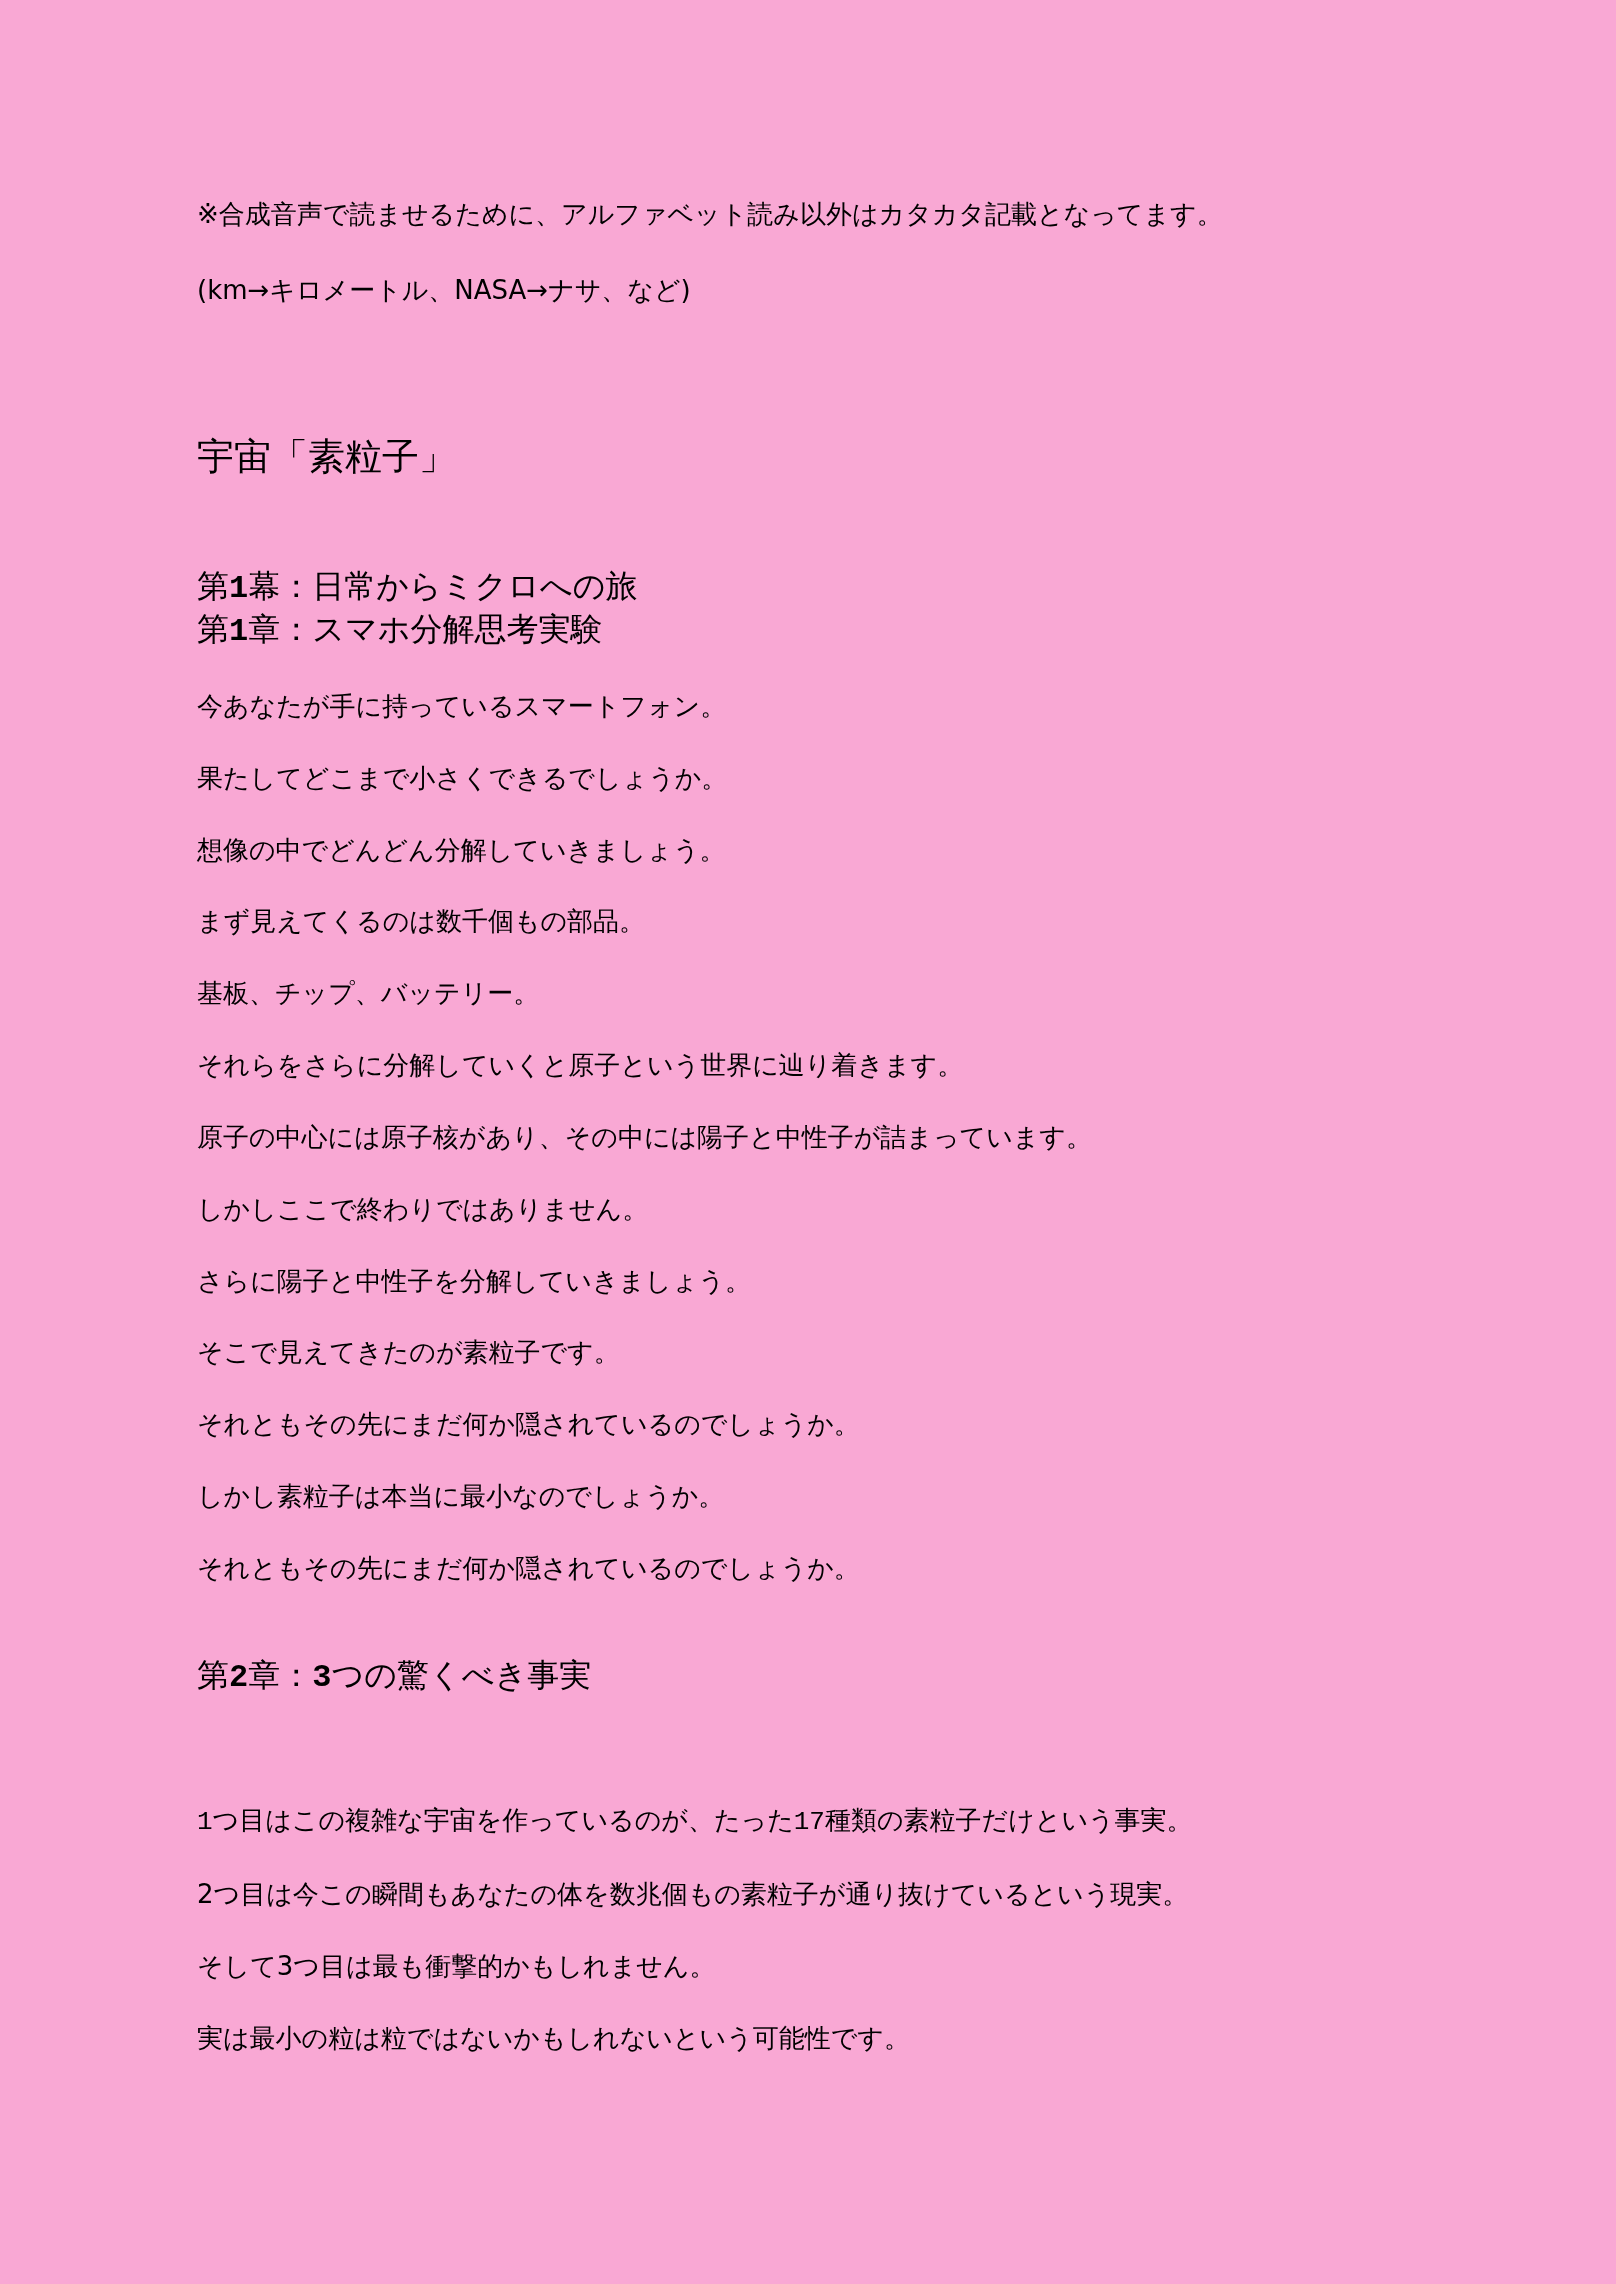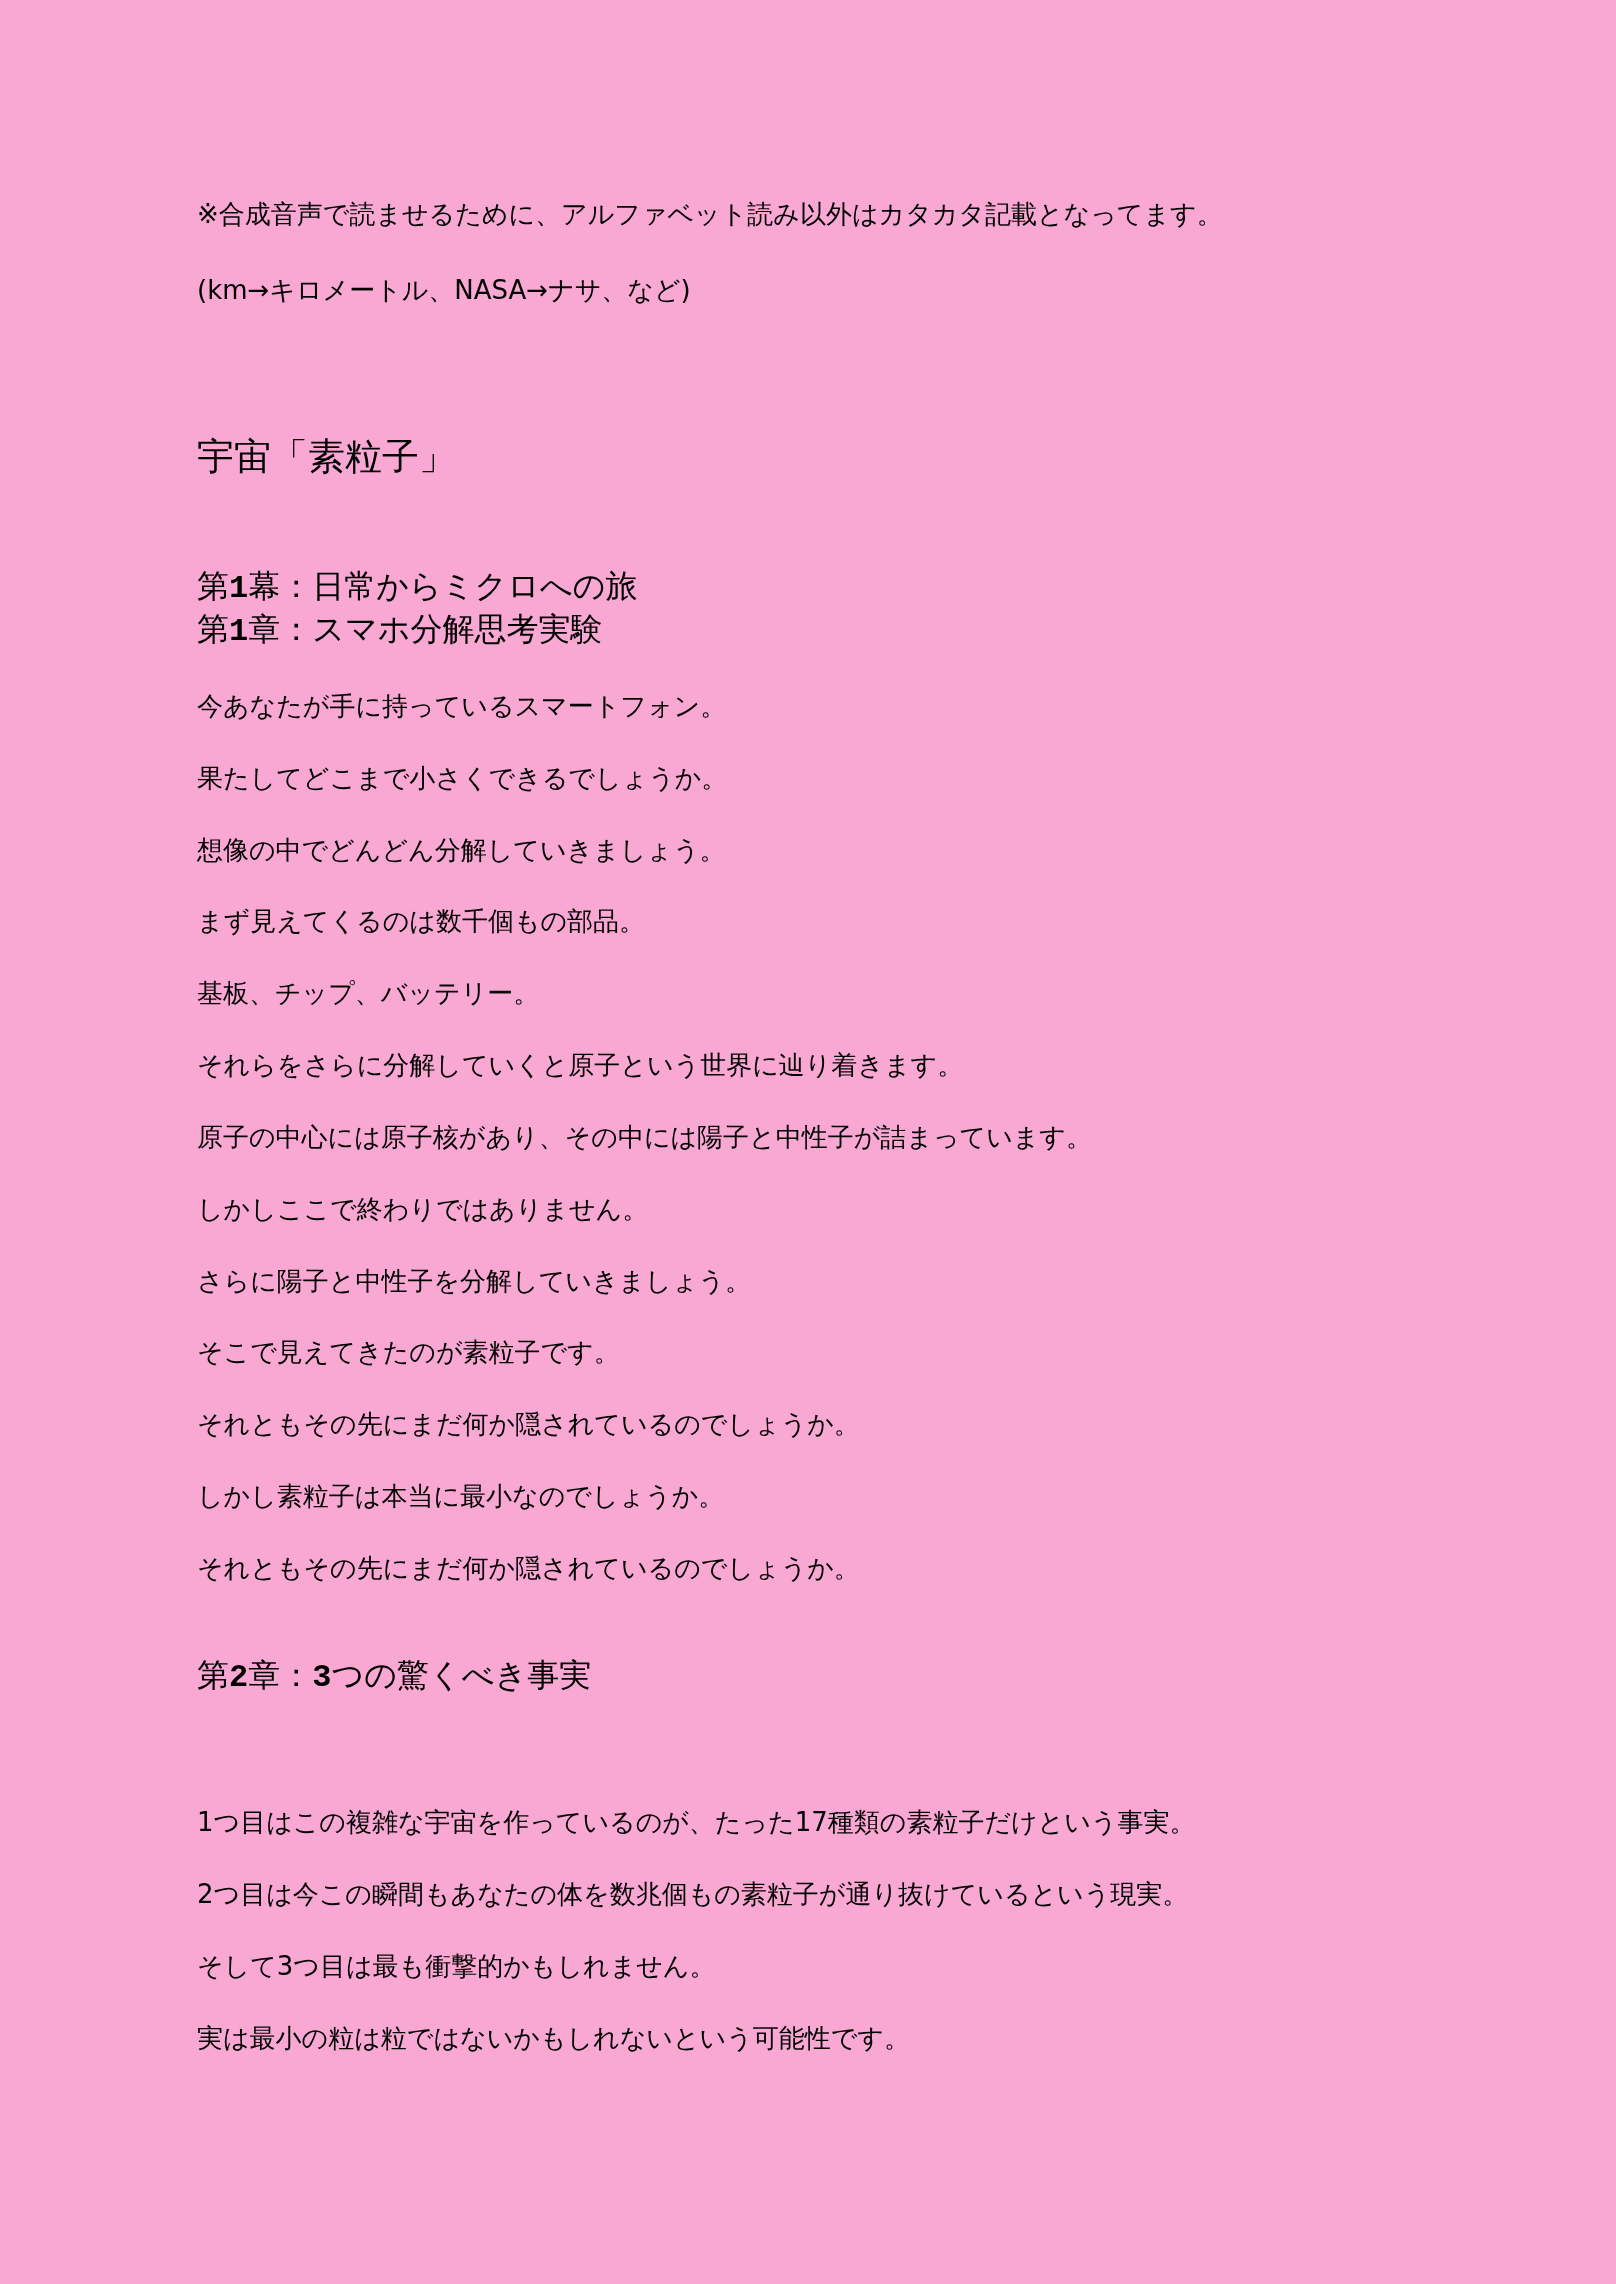--- a/index.html
+++ b/index.html
@@ -70,19 +70,19 @@
   <div class="line" style="top:1265px;">さらに陽子と中性子を分解していきましょう。</div>
   <div class="line" style="top:1336px;">そこで見えてきたのが素粒子です。</div>
   <div class="line" style="top:1408px;">それともその先にまだ何か隠されているのでしょうか。</div>
   <div class="line" style="top:1480px;">しかし素粒子は本当に最小なのでしょうか。</div>
   <div class="line" style="top:1552px;">それともその先にまだ何か隠されているのでしょうか。</div>
 
   <div class="line heading" style="top:1661px;">
     <span>第</span><span class="num">2</span><span>章：</span><span class="num">3</span><span>つの驚くべき事実</span>
   </div>
 
-  <div class="line" style="top:1806px;">1つ目はこの複雑な宇宙を作っているのが、たった17種類の素粒子だけという事実。</div>
+  <div class="line" style="top:1806px;font-family:Liberation Mono, monospace;">1つ目はこの複雑な宇宙を作っているのが、たった17種類の素粒子だけという事実。</div>
   <div class="line" style="top:1878px;">2つ目は今この瞬間もあなたの体を数兆個もの素粒子が通り抜けているという現実。</div>
   <div class="line" style="top:1950px;">そして3つ目は最も衝撃的かもしれません。</div>
   <div class="line" style="top:2022px;">実は最小の粒は粒ではないかもしれないという可能性です。</div>
 
 </div>
 
 
 </body></html>

